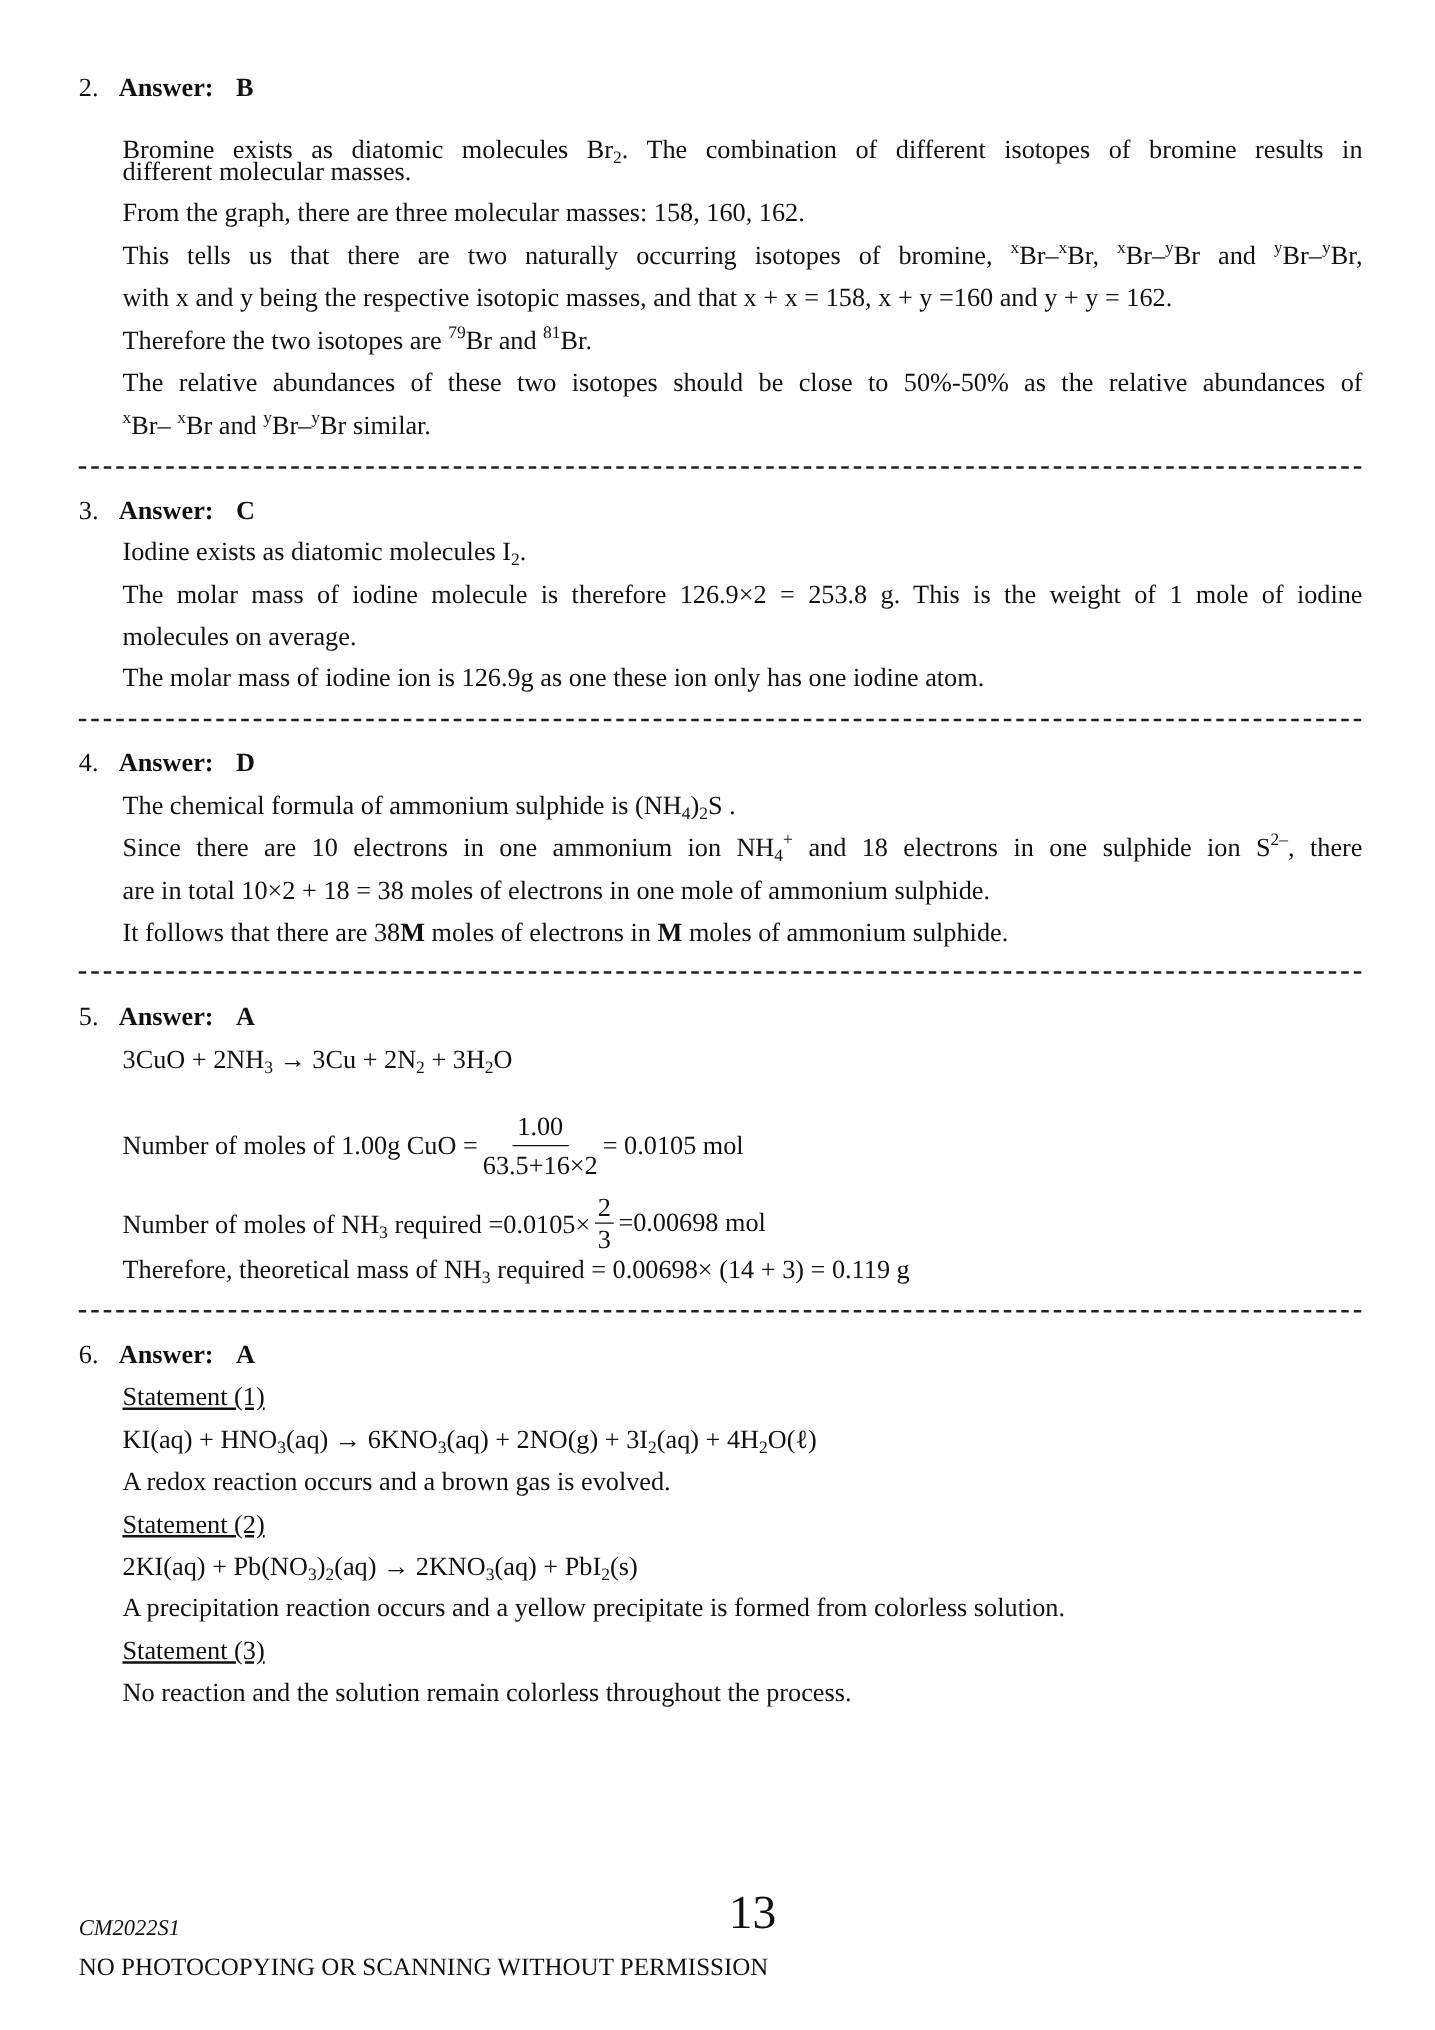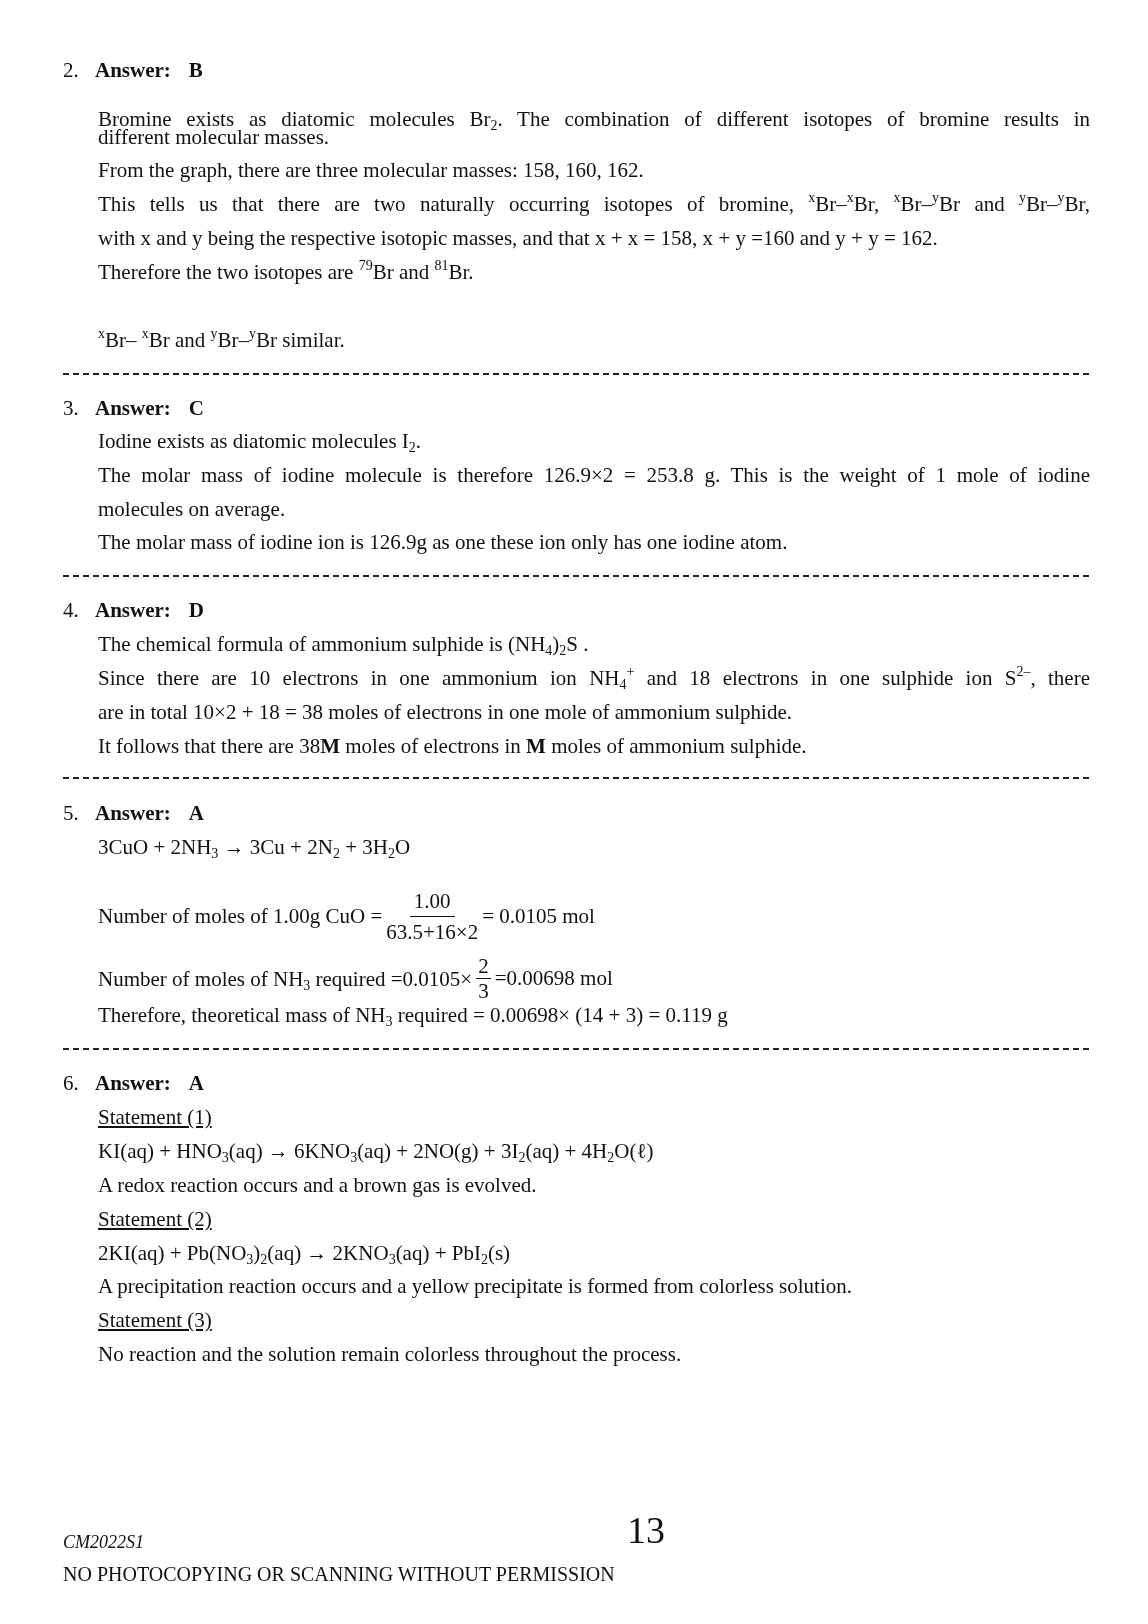--- a/index.html
+++ b/index.html
@@ -25,37 +25,38 @@
     position: absolute; left: 63px; width: 1026px; height: 0;
     border-top: 2px dashed #222222;
   }
   
   .frac-line { position: absolute; left: 98px; font-size: 21px; white-space: nowrap; display: flex; align-items: center; margin-top: 20px; }
   .frac { display: inline-flex; flex-direction: column; align-items: center; margin: 0 4px; }
   .frac .n { border-bottom: 1.5px solid #111; padding: 0 4px 2px 4px; line-height: 26px; text-align: right; }
   .frac .d { padding-top: 2px; line-height: 26px; }
   .frac.small .n, .frac.small .d { padding-left: 2px; padding-right: 2px; }
   .footer-code { position: absolute; left: 63px; top: 1532px; font-size: 18px; font-style: italic; }
-  .footer-page { position: absolute; left: 583px; top: 1508px; font-size: 38px; margin-left: 44px; }
+  .footer-page { position: absolute; left: 583px; top: 1508px; font-size: 38px; }
   .footer-note { position: absolute; left: 63px; top: 1563px; font-size: 20px; }
 </style>
 </head>
 <body>
 
 <div class="page">
 
   <div class="qhead" style="top:58px">
     <span class="num">2.</span><span class="lbl">Answer:</span><span class="ans">B</span>
   </div>
   <div class="line full" style="top:107px">Bromine exists as diatomic molecules Br<sub>2</sub>. The combination of different isotopes of bromine results in</div>
   <div class="line" style="top:125px">different molecular masses.</div>
   <div class="line" style="top:158px">From the graph, there are three molecular masses: 158, 160, 162.</div>
   <div class="line full" style="top:192px">This tells us that there are two naturally occurring isotopes of bromine, <sup>x</sup>Br–<sup>x</sup>Br, <sup>x</sup>Br–<sup>y</sup>Br and <sup>y</sup>Br–<sup>y</sup>Br,</div>
   <div class="line" style="top:226px">with x and y being the respective isotopic masses, and that x + x = 158, x + y =160 and y + y = 162.</div>
   <div class="line" style="top:260px">Therefore the two isotopes are <sup>79</sup>Br and <sup>81</sup>Br.</div>
+  <div class="line full" style="top:294px">The relative abundances of these two isotopes should be close to 50%-50% as the relative abundances of</div>
   <div class="line" style="top:328px"><sup>x</sup>Br– <sup>x</sup>Br and <sup>y</sup>Br–<sup>y</sup>Br similar.</div>
   <div class="divider" style="top:373px"></div>
 
   <div class="qhead" style="top:396px">
     <span class="num">3.</span><span class="lbl">Answer:</span><span class="ans">C</span>
   </div>
   <div class="line" style="top:429px">Iodine exists as diatomic molecules I<sub>2</sub>.</div>
   <div class="line full" style="top:463px">The molar mass of iodine molecule is therefore 126.9×2 = 253.8 g. This is the weight of 1 mole of iodine</div>
   <div class="line" style="top:497px">molecules on average.</div>
   <div class="line" style="top:530px">The molar mass of iodine ion is 126.9g as one these ion only has one iodine atom.</div>

